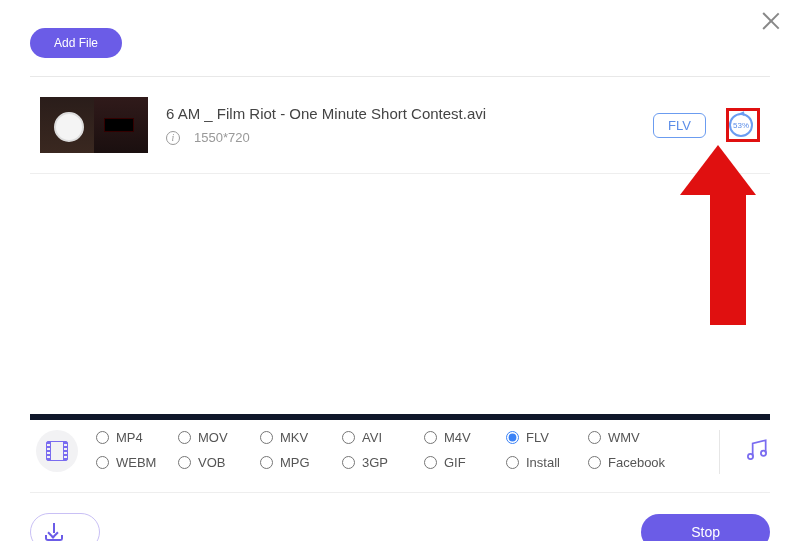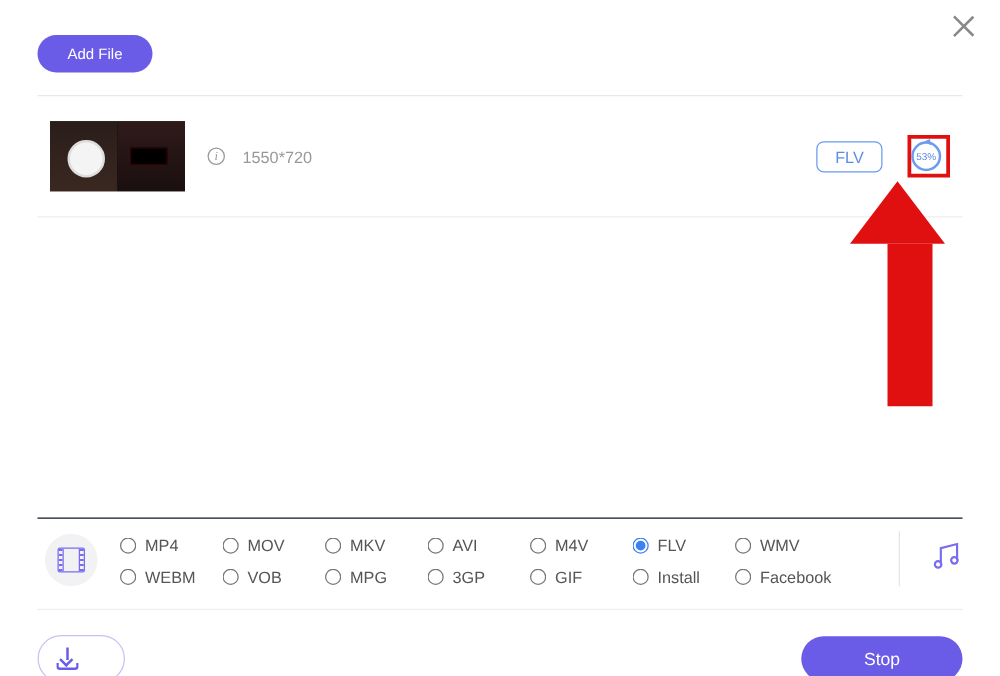--- a/index.html
+++ b/index.html
@@ -26,21 +26,21 @@
   .info-icon { width: 14px; height: 14px; border: 1.3px solid #999; border-radius: 50%; display: inline-flex; align-items: center; justify-content: center; font-size: 10px; font-style: italic; font-family: serif; margin-right: 14px; color: #999; }
   .file-right { display: flex; align-items: center; gap: 20px; }
   .format-tag { border: 1.5px solid #6b9cf0; color: #5b8de8; border-radius: 6px; padding: 4px 14px; font-size: 13px; background: #fff; }
   .progress-box { border: 3px solid #e01010; width: 34px; height: 34px; display: flex; align-items: center; justify-content: flex-start; position: relative; }
   .progress-circle { width: 24px; height: 24px; border: 2px solid #6b9cf0; border-radius: 50%; display: flex; align-items: center; justify-content: center; position: relative; }
   .progress-circle::before { content: ""; position: absolute; top: -4px; left: 9px; width: 0; height: 0; border-left: 3px solid transparent; border-right: 3px solid transparent; border-bottom: 4px solid #6b9cf0; transform: rotate(30deg); }
   .progress-text { font-size: 8px; color: #5b8de8; font-weight: 500; }
   .arrow { position: absolute; left: 700px; top: 145px; }
   .arrow-stem { width: 36px; height: 130px; background: #e01010; margin: 0 auto; }
   .arrow-head { width: 0; height: 0; border-left: 38px solid transparent; border-right: 38px solid transparent; border-bottom: 50px solid #e01010; margin-left: -20px; }
-  .formats-section { display: flex; align-items: flex-end; padding: 10px 0 10px 6px; border-top: 1px solid #0f172a; margin-top: 240px; }
+  .formats-section { display: flex; align-items: flex-start; padding: 10px 0 10px 6px; border-top: 6px solid #0f172a; margin-top: 240px; }
   .film-icon-wrap { width: 42px; height: 42px; border-radius: 50%; background: #f2f2f4; display: flex; align-items: center; justify-content: center; margin-right: 18px; flex-shrink: 0; }
   .film-icon { width: 22px; height: 20px; border: 1.6px solid #7a6cf0; border-radius: 2px; position: relative; }
   .film-icon::before, .film-icon::after { content: ""; position: absolute; top: 0; bottom: 0; width: 3px; background: repeating-linear-gradient(#7a6cf0 0 2px, transparent 2px 4px); }
   .film-icon::before { left: 0; border-right: 1.6px solid #7a6cf0; }
   .film-icon::after { right: 0; border-left: 1.6px solid #7a6cf0; }
   .formats-grid { display: grid; grid-template-columns: repeat(7, 82px); row-gap: 10px; font-size: 13px; color: #555; }
   .fmt { display: flex; align-items: center; cursor: pointer; }
   .fmt input { margin-right: 7px; accent-color: #3b82f6; cursor: pointer; }
   .music-icon-wrap { margin-left: auto; padding-left: 24px; border-left: 1px solid #e6e6e6; height: 44px; display: flex; align-items: center; }
   .music-icon svg { width: 26px; height: 26px; stroke: #7a6cf0; fill: none; stroke-width: 1.6; }
@@ -60,20 +60,21 @@
 <div class="container">
   <button class="add-file-btn">Add File</button>
   <hr class="divider top-divider">
 
   <div class="file-row">
     <div class="thumb">
       <div class="half left"></div>
       <div class="half right"></div>
     </div>
     <div class="file-info">
+      <div class="file-title">6 AM _ Film Riot - One Minute Short Contest.avi</div>
       <div class="file-meta">
         <span class="info-icon">i</span>
         <span>1550*720</span>
       </div>
     </div>
     <div class="file-right">
       <div class="format-tag">FLV</div>
       <div class="progress-box">
         <div class="progress-circle">
           <span class="progress-text">53%</span>

